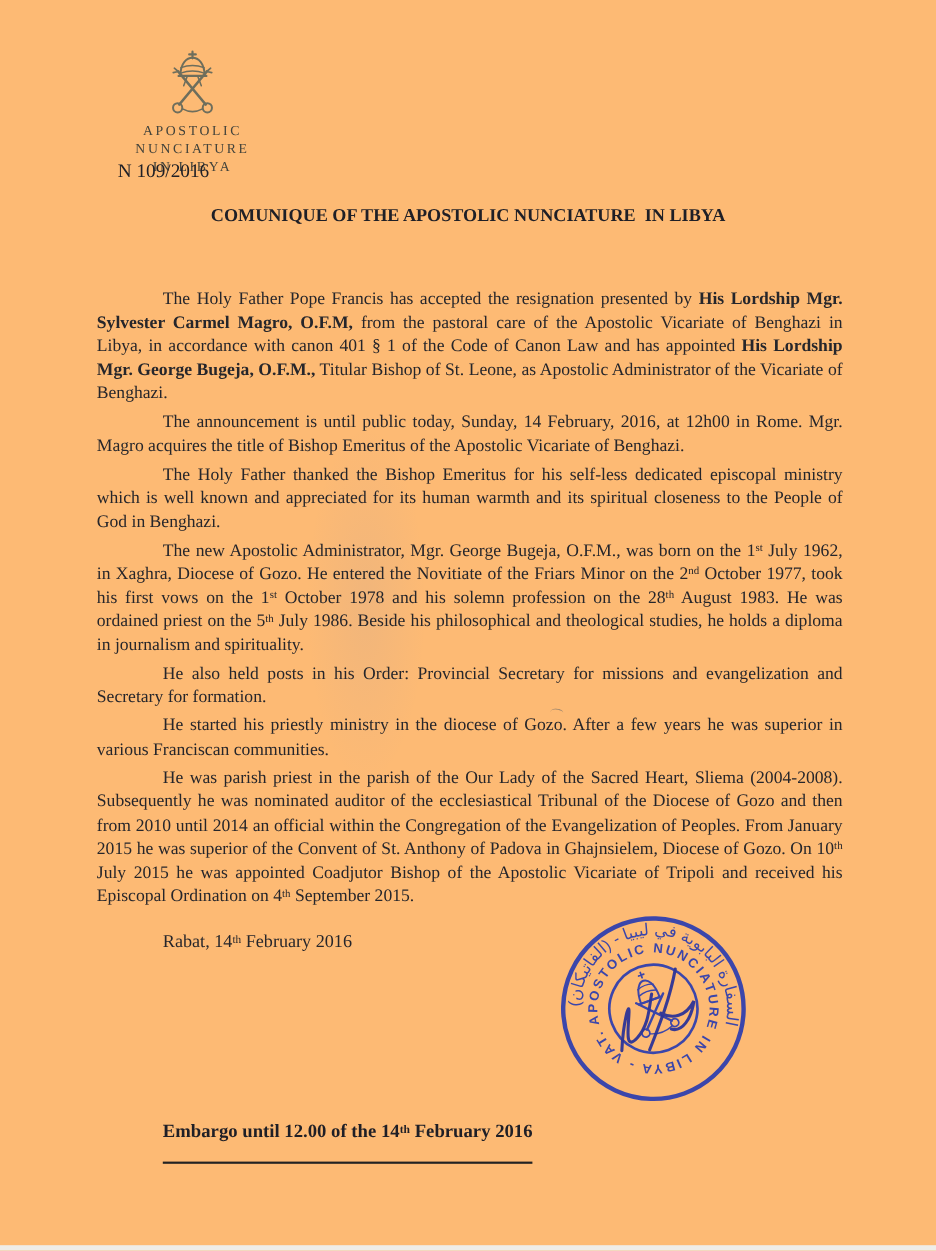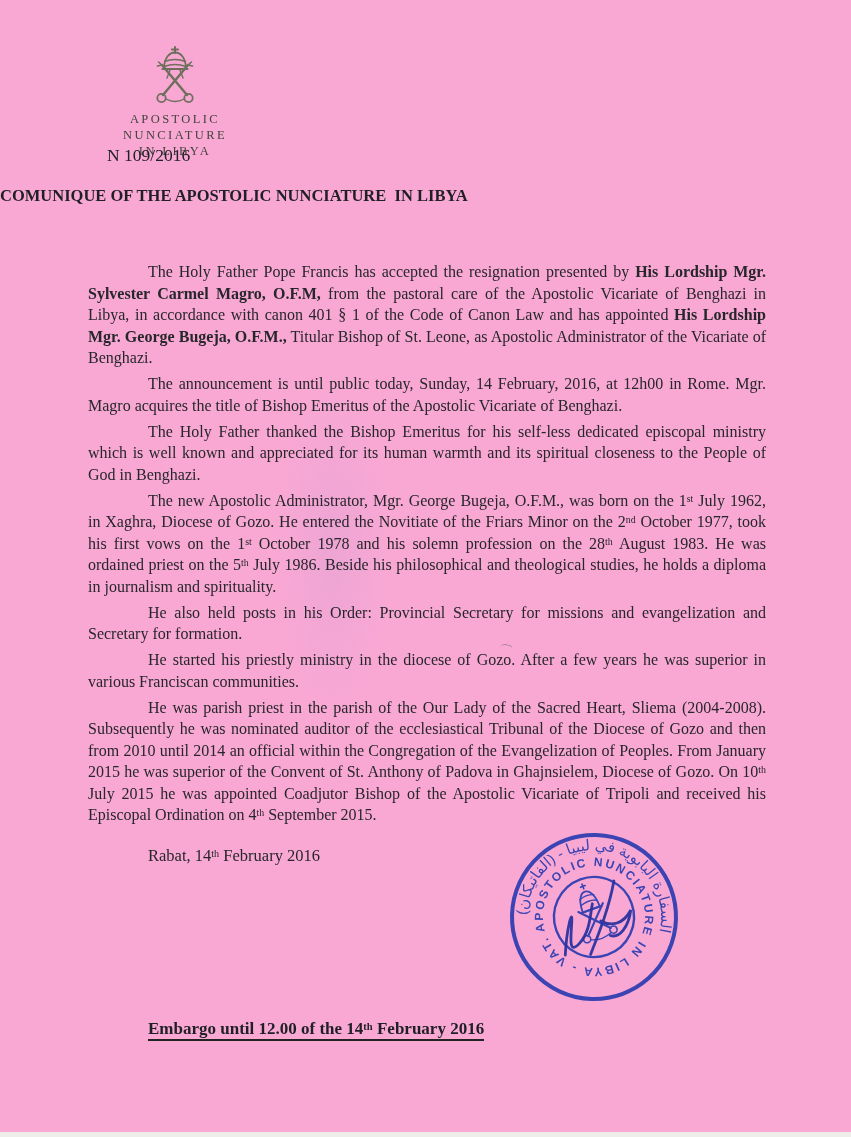--- a/index.html
+++ b/index.html
@@ -1,48 +1,48 @@
 <!DOCTYPE html>
 <html><head>
 <meta charset="utf-8">
 <style>
   html,body{margin:0;padding:0;background:#e8e6e1;}
   .page{
     position:relative;width:851px;height:1137px;margin:0 auto;
-    background:#f9a8d4;overflow:hidden;
+    background:#fdba74;overflow:hidden;
     font-family:"Liberation Serif", serif;color:#26262b;
   }
   
   .bleed{position:absolute;left:278px;top:385px;width:110px;height:330px;
     background:radial-gradient(ellipse at center, rgba(80,120,215,0.07), rgba(80,120,215,0) 70%);}
   .scan-edge-bottom{position:absolute;left:0;bottom:0;width:100%;height:5px;background:#efede9;}
   .artifact-squiggle{position:absolute;left:500px;top:644px;width:12px;height:7px;
     border-top:1.6px solid #6b6b6b;border-radius:60% 40%;transform:rotate(14deg);opacity:.55;}
 
   .crest{position:absolute;left:149px;top:44px;width:52px;height:64px;}
   .org-name{position:absolute;left:83px;top:111px;width:184px;text-align:center;
     font-size:12.5px;letter-spacing:2.4px;color:#43433b;line-height:16px;}
   .ref-number{position:absolute;left:107px;top:145px;font-size:17.5px;font-weight:normal;color:#202026;}
 
-  .doc-title{position:absolute;left:0;top:186px;width:851px;
+  .doc-title{position:absolute;left:0;top:186px;width:851px;text-align:center;
     font-weight:bold;font-size:16.5px;white-space:pre;color:#1f1f26;}
 
   .body-text{position:absolute;left:88px;top:251px;width:678px;
     font-size:16px;line-height:21.5px;text-align:justify;color:#26262b;margin-top:10px;}
   .body-text p{margin:0 0 4.5px 0;text-indent:60px;}
   .sup{font-size:0.62em;vertical-align:0.4em;line-height:0;}
 
   .dateline{position:absolute;left:148px;top:846px;font-size:16.5px;color:#26262b;}
 
   .seal{position:absolute;left:492px;top:815px;width:204px;height:204px;}
   .seal text{font-family:"Liberation Sans", sans-serif;}
 
   .embargo{position:absolute;left:148px;top:1019px;font-size:17px;font-weight:bold;
     color:#1f1f26;}
-  .embargo .inner{display:inline-block;border-bottom:2.2px solid #222;padding-bottom:0px;}
+  .embargo .inner{display:inline-block;border-bottom:2.2px solid #222;padding-bottom:17px;}
 </style>
 </head>
 <body>
 
 <div class="page">
 
   <div class="bleed"></div>
   <div class="artifact-squiggle"></div>
   <div class="scan-edge-bottom"></div>
 

